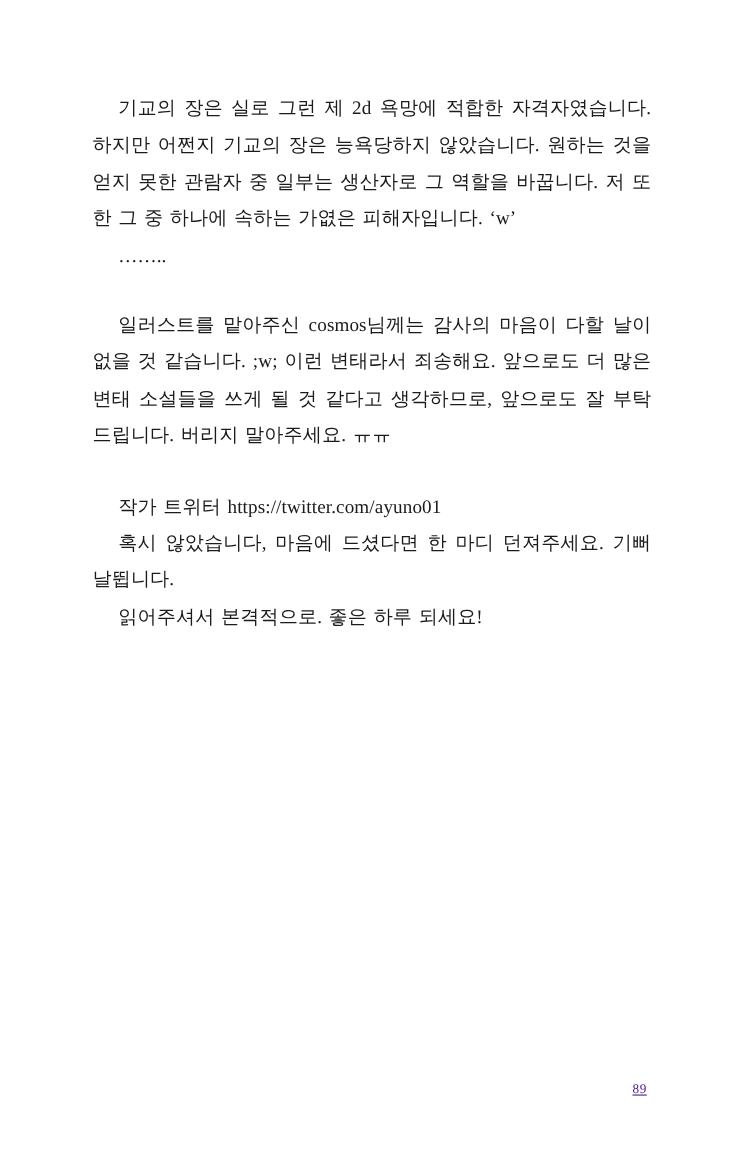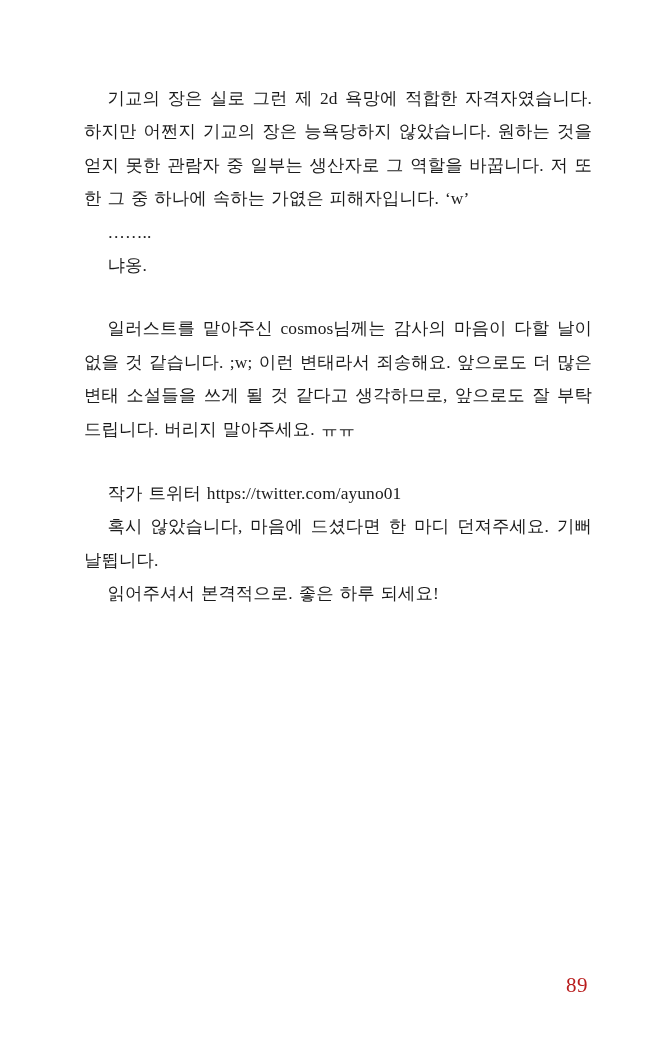--- a/index.html
+++ b/index.html
@@ -39,35 +39,35 @@
   .gap-block {
     height: 30px;
   }
   .gap-block2 {
     height: 31px;
   }
   .page-number {
     position: absolute;
     right: 82px;
     bottom: 52px;
-    font-size: 21px;
+    font-size: 12px;
     font-family: "Liberation Serif", "DejaVu Serif", serif;
-    color: #b91c1c;
+    color: #4c1d95;
     letter-spacing: 0.5px;
+    text-decoration: underline;
   }
 </style>
 </head>
 <body>
 
 <div class="page">
   <div class="body-text">
 
     <p>기교의 장은 실로 그런 제 2d 욕망에 적합한 자격자였습니다. 하지만 어쩐지 기교의 장은 능욕당하지 않았습니다. 원하는 것을 얻지 못한 관람자 중 일부는 생산자로 그 역할을 바꿉니다. 저 또한 그 중 하나에 속하는 가엾은 피해자입니다. ‘w’</p>
     <p>……..</p>
-    <p>냐옹.</p>
 
     <div class="gap-block"></div>
 
     <p>일러스트를 맡아주신 cosmos님께는 감사의 마음이 다할 날이 없을 것 같습니다. ;w; 이런 변태라서 죄송해요. 앞으로도 더 많은 변태 소설들을 쓰게 될 것 같다고 생각하므로, 앞으로도 잘 부탁드립니다. 버리지 말아주세요. ㅠㅠ</p>
 
     <div class="gap-block2"></div>
 
     <p>작가 트위터 https://twitter.com/ayuno01</p>
     <p>혹시 않았습니다, 마음에 드셨다면 한 마디 던져주세요. 기뻐 날뜁니다.</p>
     <p>읽어주셔서 본격적으로. 좋은 하루 되세요!</p>

